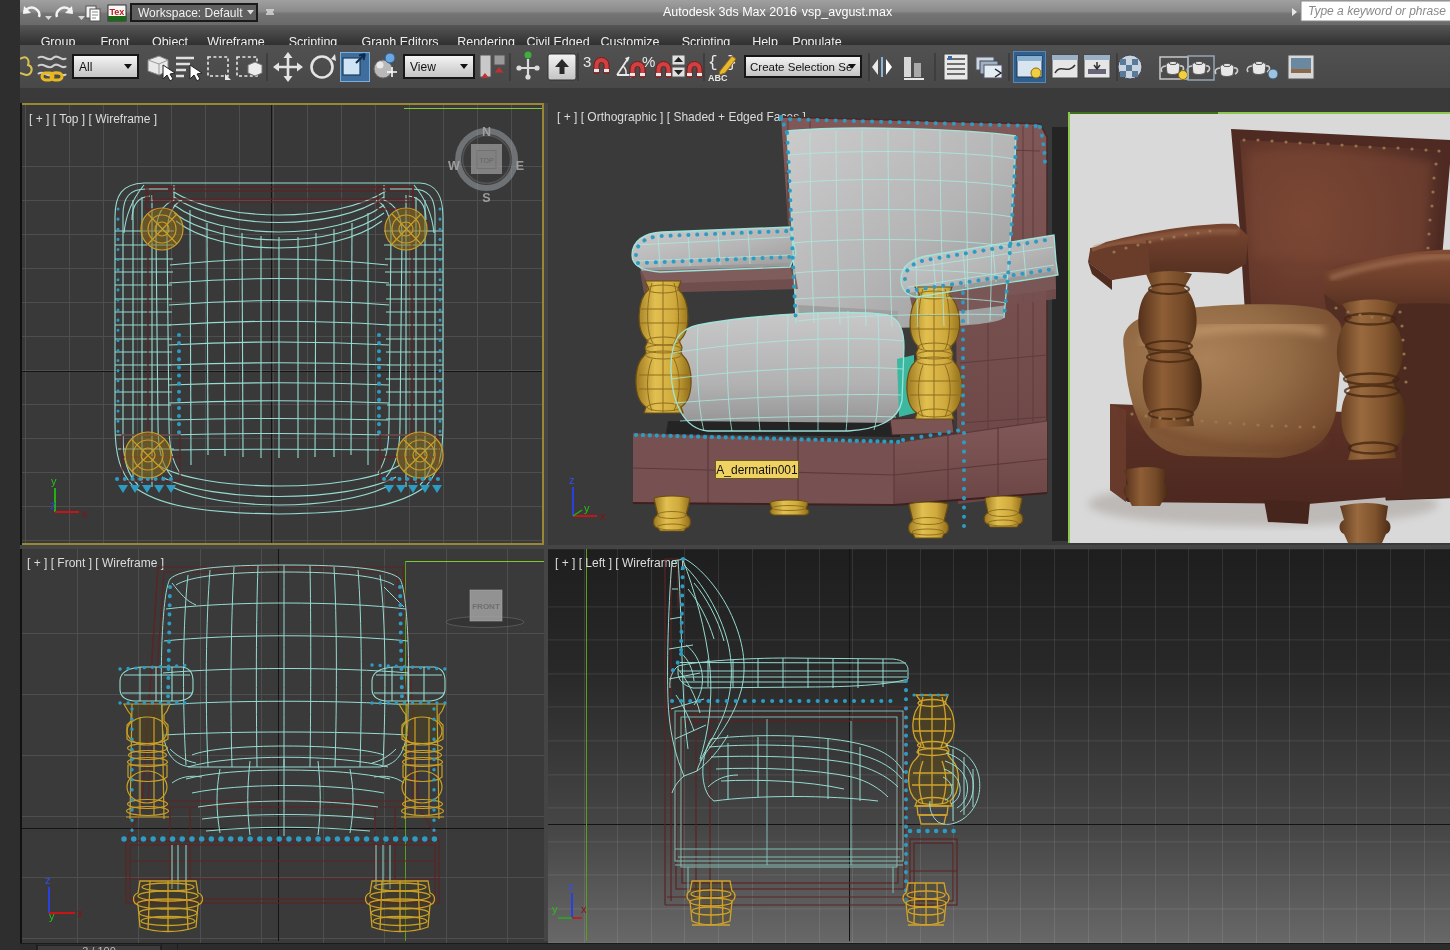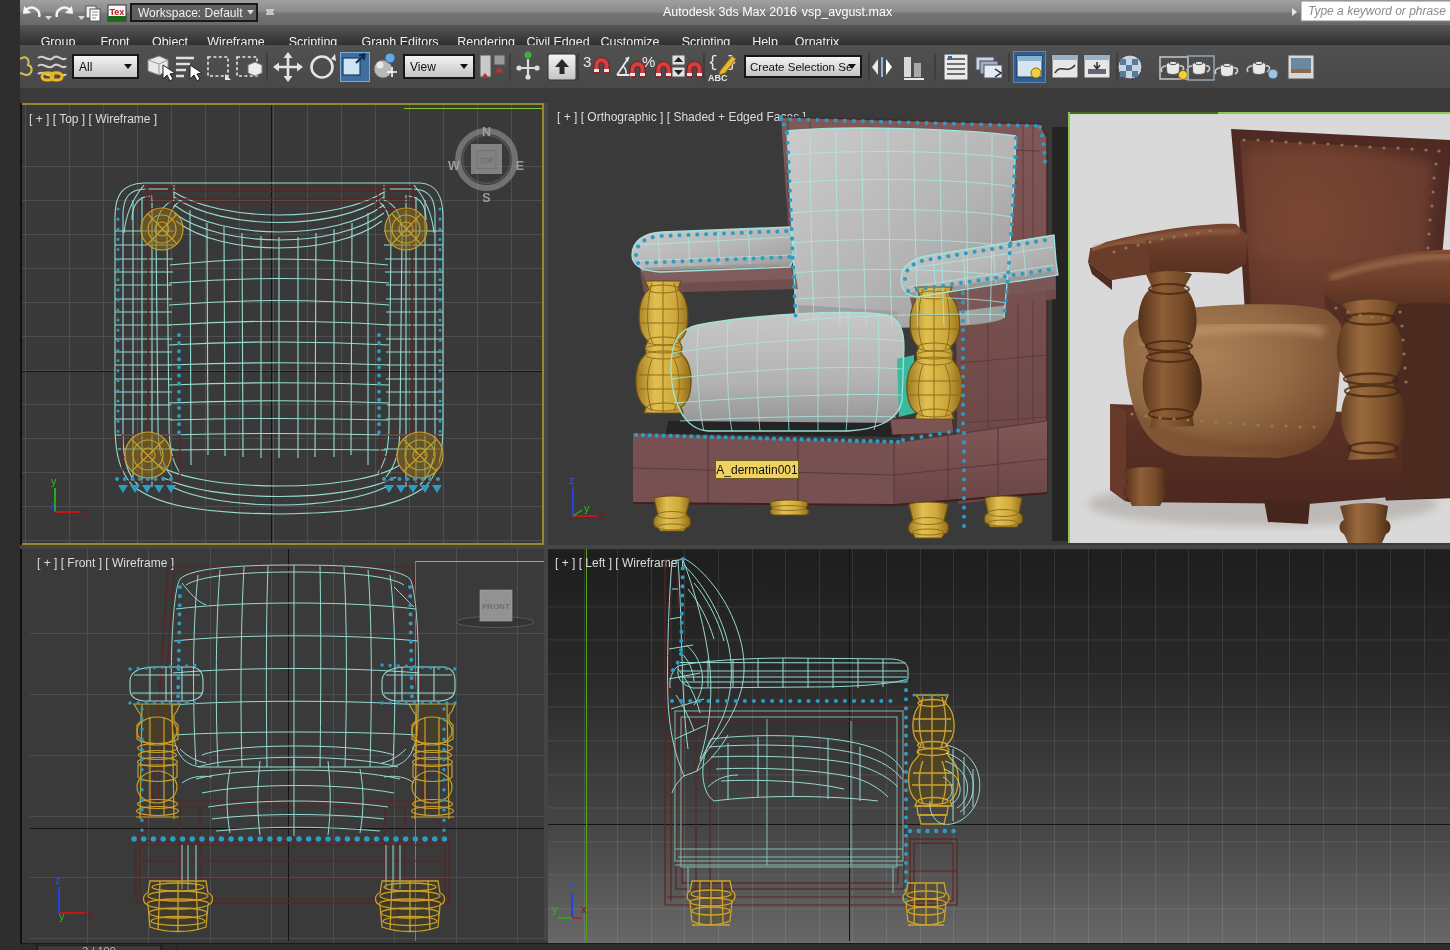--- a/index.html
+++ b/index.html
@@ -17,21 +17,21 @@
   #ribbonrow{left:0;top:88px;width:1450px;height:15px;background:#3b3b3b;}
   .rtab{position:absolute;top:0px;color:#c9c9c9;font-size:12px;}
   
   #vpTL{left:0;top:103px;width:524px;height:442px;border:2px solid #9a8733;box-sizing:border-box;
      background:
        repeating-linear-gradient(to right, transparent 0, transparent 33px, #4e4e4e 33px, #4e4e4e 34px),
        repeating-linear-gradient(to bottom, transparent 0, transparent 33px, #4e4e4e 33px, #4e4e4e 34px),
        #393939;
      background-position:14px 28px, 14px 28px, 0 0;}
   #vpTR{left:528px;top:103px;width:922px;height:440px;background:#3a3a3a;}
-  #vpBL{left:10px;top:549px;width:524px;height:394px;
+  #vpBL{left:0;top:549px;width:524px;height:394px;
      background:
        repeating-linear-gradient(to right, transparent 0, transparent 60.5px, #4e4e4e 60.5px, #4e4e4e 61.5px),
        repeating-linear-gradient(to bottom, transparent 0, transparent 60px, #4e4e4e 60px, #4e4e4e 61px),
        #3a3a3a;
      background-position:-4px 24px, -4px 24px, 0 0;}
   #vpBR{left:528px;top:549px;width:922px;height:394px;
      background:
        repeating-linear-gradient(to right, rgba(255,255,255,0) 0, rgba(255,255,255,0) 32.6px, rgba(255,255,255,0.09) 32.6px, rgba(255,255,255,0.09) 33.6px),
        repeating-linear-gradient(to bottom, rgba(255,255,255,0) 0, rgba(255,255,255,0) 32.6px, rgba(255,255,255,0.09) 32.6px, rgba(255,255,255,0.09) 33.6px),
        linear-gradient(#1e1e1e,#282828 30%,#474747 72%,#686868);
@@ -80,21 +80,21 @@
     <span class="menuitem" style="left:95px">Front</span>
     <span class="menuitem" style="left:150px">Object</span>
     <span class="menuitem" style="left:216px">Wireframe</span>
     <span class="menuitem" style="left:293px">Scripting</span>
     <span class="menuitem" style="left:380px">Graph Editors</span>
     <span class="menuitem" style="left:466px">Rendering</span>
     <span class="menuitem" style="left:538px">Civil Edged</span>
     <span class="menuitem" style="left:610px">Customize</span>
     <span class="menuitem" style="left:686px">Scripting</span>
     <span class="menuitem" style="left:745px">Help</span>
-    <span class="menuitem" style="left:797px">Ornatrix</span>
+    <span class="menuitem" style="left:797px">Populate</span>
   </div>
   <div class="abs" id="toolbar">
    <svg width="1450" height="43">
     <defs>
       <linearGradient id="tbBtn" x1="0" y1="0" x2="0" y2="1">
         <stop offset="0" stop-color="#f4f4f4"></stop>
             <stop offset="1" stop-color="#c4c4c4"></stop>
       </linearGradient>
     </defs>
 

